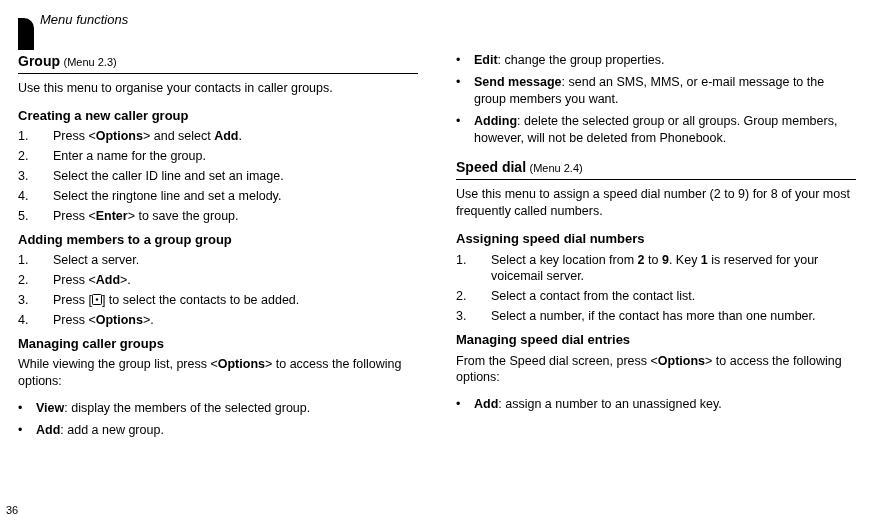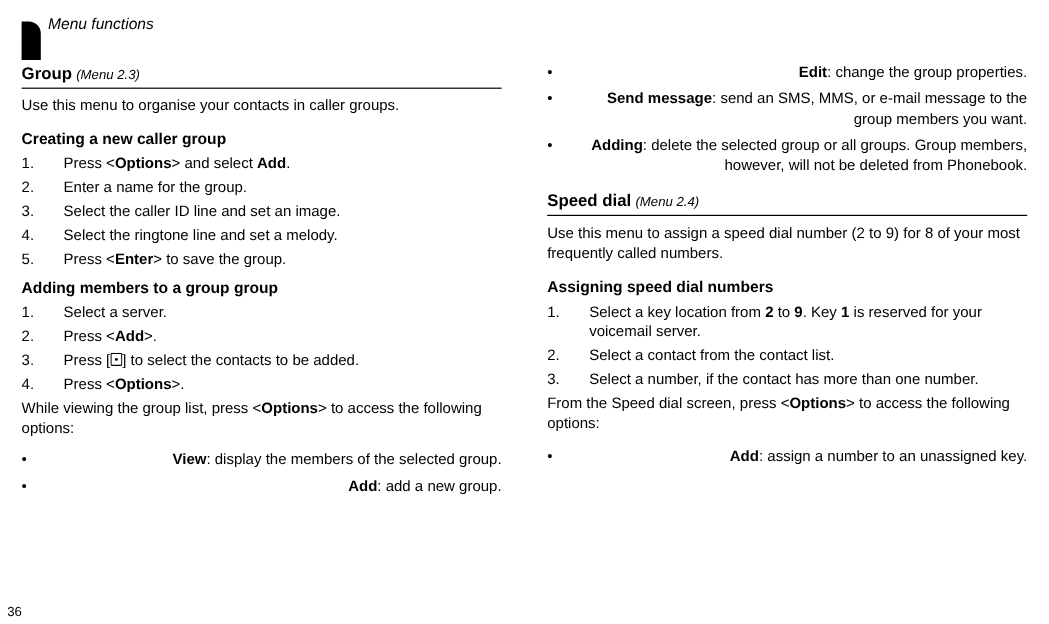--- a/index.html
+++ b/index.html
@@ -41,21 +41,21 @@
   width: 838px;
   display: flex;
   gap: 38px;
 }
 .col { width: 400px; font-size: 12.5px; line-height: 1.35; }
 .section-title {
   font-weight: bold;
   font-size: 14px;
   display: inline;
 }
-.menu-tag { font-size: 11px; font-weight: normal; font-style: italic; }
+.menu-tag { font-size: 11px; font-weight: normal; }
 .title-row {
   border-bottom: 1px solid #000;
   padding-bottom: 2px;
   margin-bottom: 6px;
 }
 .para { margin-bottom: 10px; }
 .subhead {
   font-weight: bold;
   font-size: 13px;
   margin-top: 6px;
@@ -73,21 +73,21 @@
 ol li .txt { flex: 1; margin-left: 13px; }
 ul { list-style: none; }
 ul li {
   display: flex;
   margin-bottom: 5px;
 }
 ul li .bullet {
   width: 18px;
   flex-shrink: 0;
 }
-ul li .txt { flex: 1; text-align: right; }
+ul li .txt { flex: 1; }
 .page-num {
   position: absolute;
   bottom: 4px;
   left: 6px;
   font-size: 11px;
 }
 .icon-inline {
   display: inline-block;
   width: 10px;
   height: 11px;
@@ -163,20 +163,21 @@
         </span>
       </li>
       <li>
         <span class="num">4.</span>
         <span class="txt">
           <span>Press &lt;</span><b>Options</b><span>&gt;.</span>
         </span>
       </li>
     </ol>
 
+    <div class="subhead">Managing caller groups</div>
     <div class="para">
       <span>While viewing the group list, press &lt;</span><b>Options</b><span>&gt; to access the following options:</span>
     </div>
     <ul>
       <li>
         <span class="bullet">•</span>
         <span class="txt"><b>View</b><span>: display the members of the selected group.</span></span>
       </li>
       <li>
         <span class="bullet">•</span>
@@ -219,20 +220,21 @@
       <li>
         <span class="num">2.</span>
         <span class="txt">Select a contact from the contact list.</span>
       </li>
       <li>
         <span class="num">3.</span>
         <span class="txt">Select a number, if the contact has more than one number.</span>
       </li>
     </ol>
 
+    <div class="subhead">Managing speed dial entries</div>
     <div class="para">
       <span>From the Speed dial screen, press &lt;</span><b>Options</b><span>&gt; to access the following options:</span>
     </div>
     <ul>
       <li>
         <span class="bullet">•</span>
         <span class="txt"><b>Add</b><span>: assign a number to an unassigned key.</span></span>
       </li>
     </ul>
   </div>

